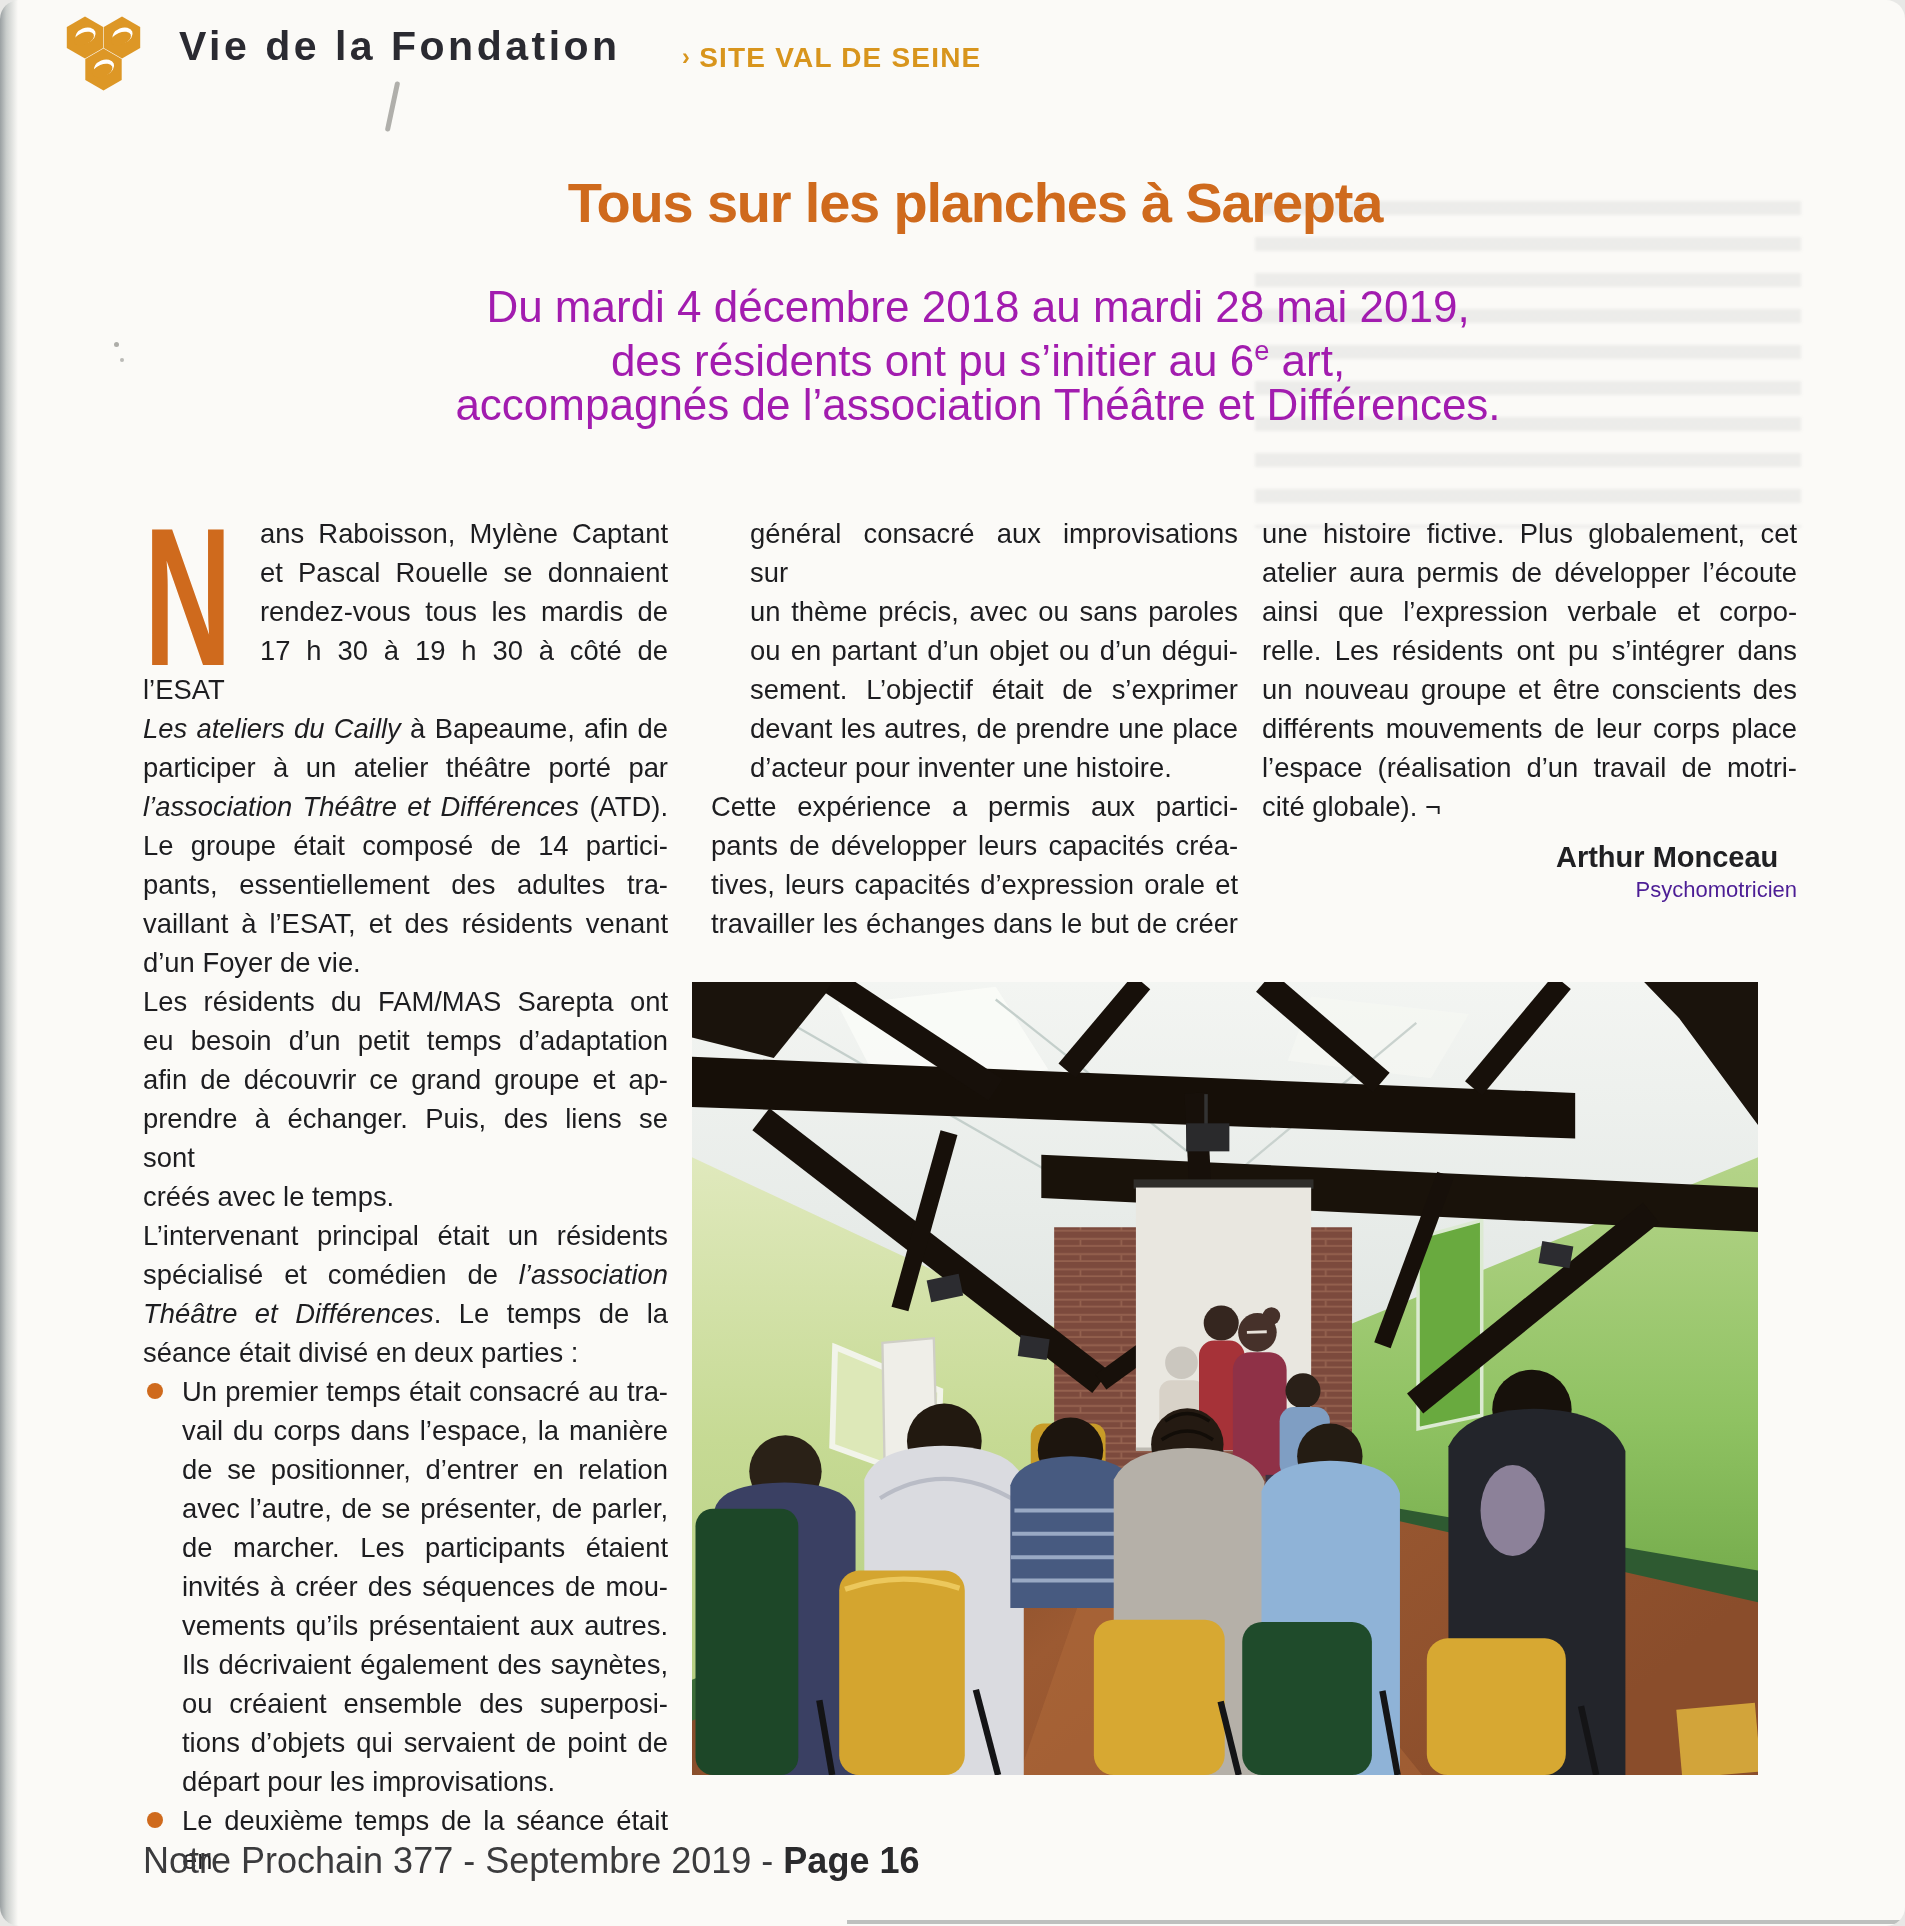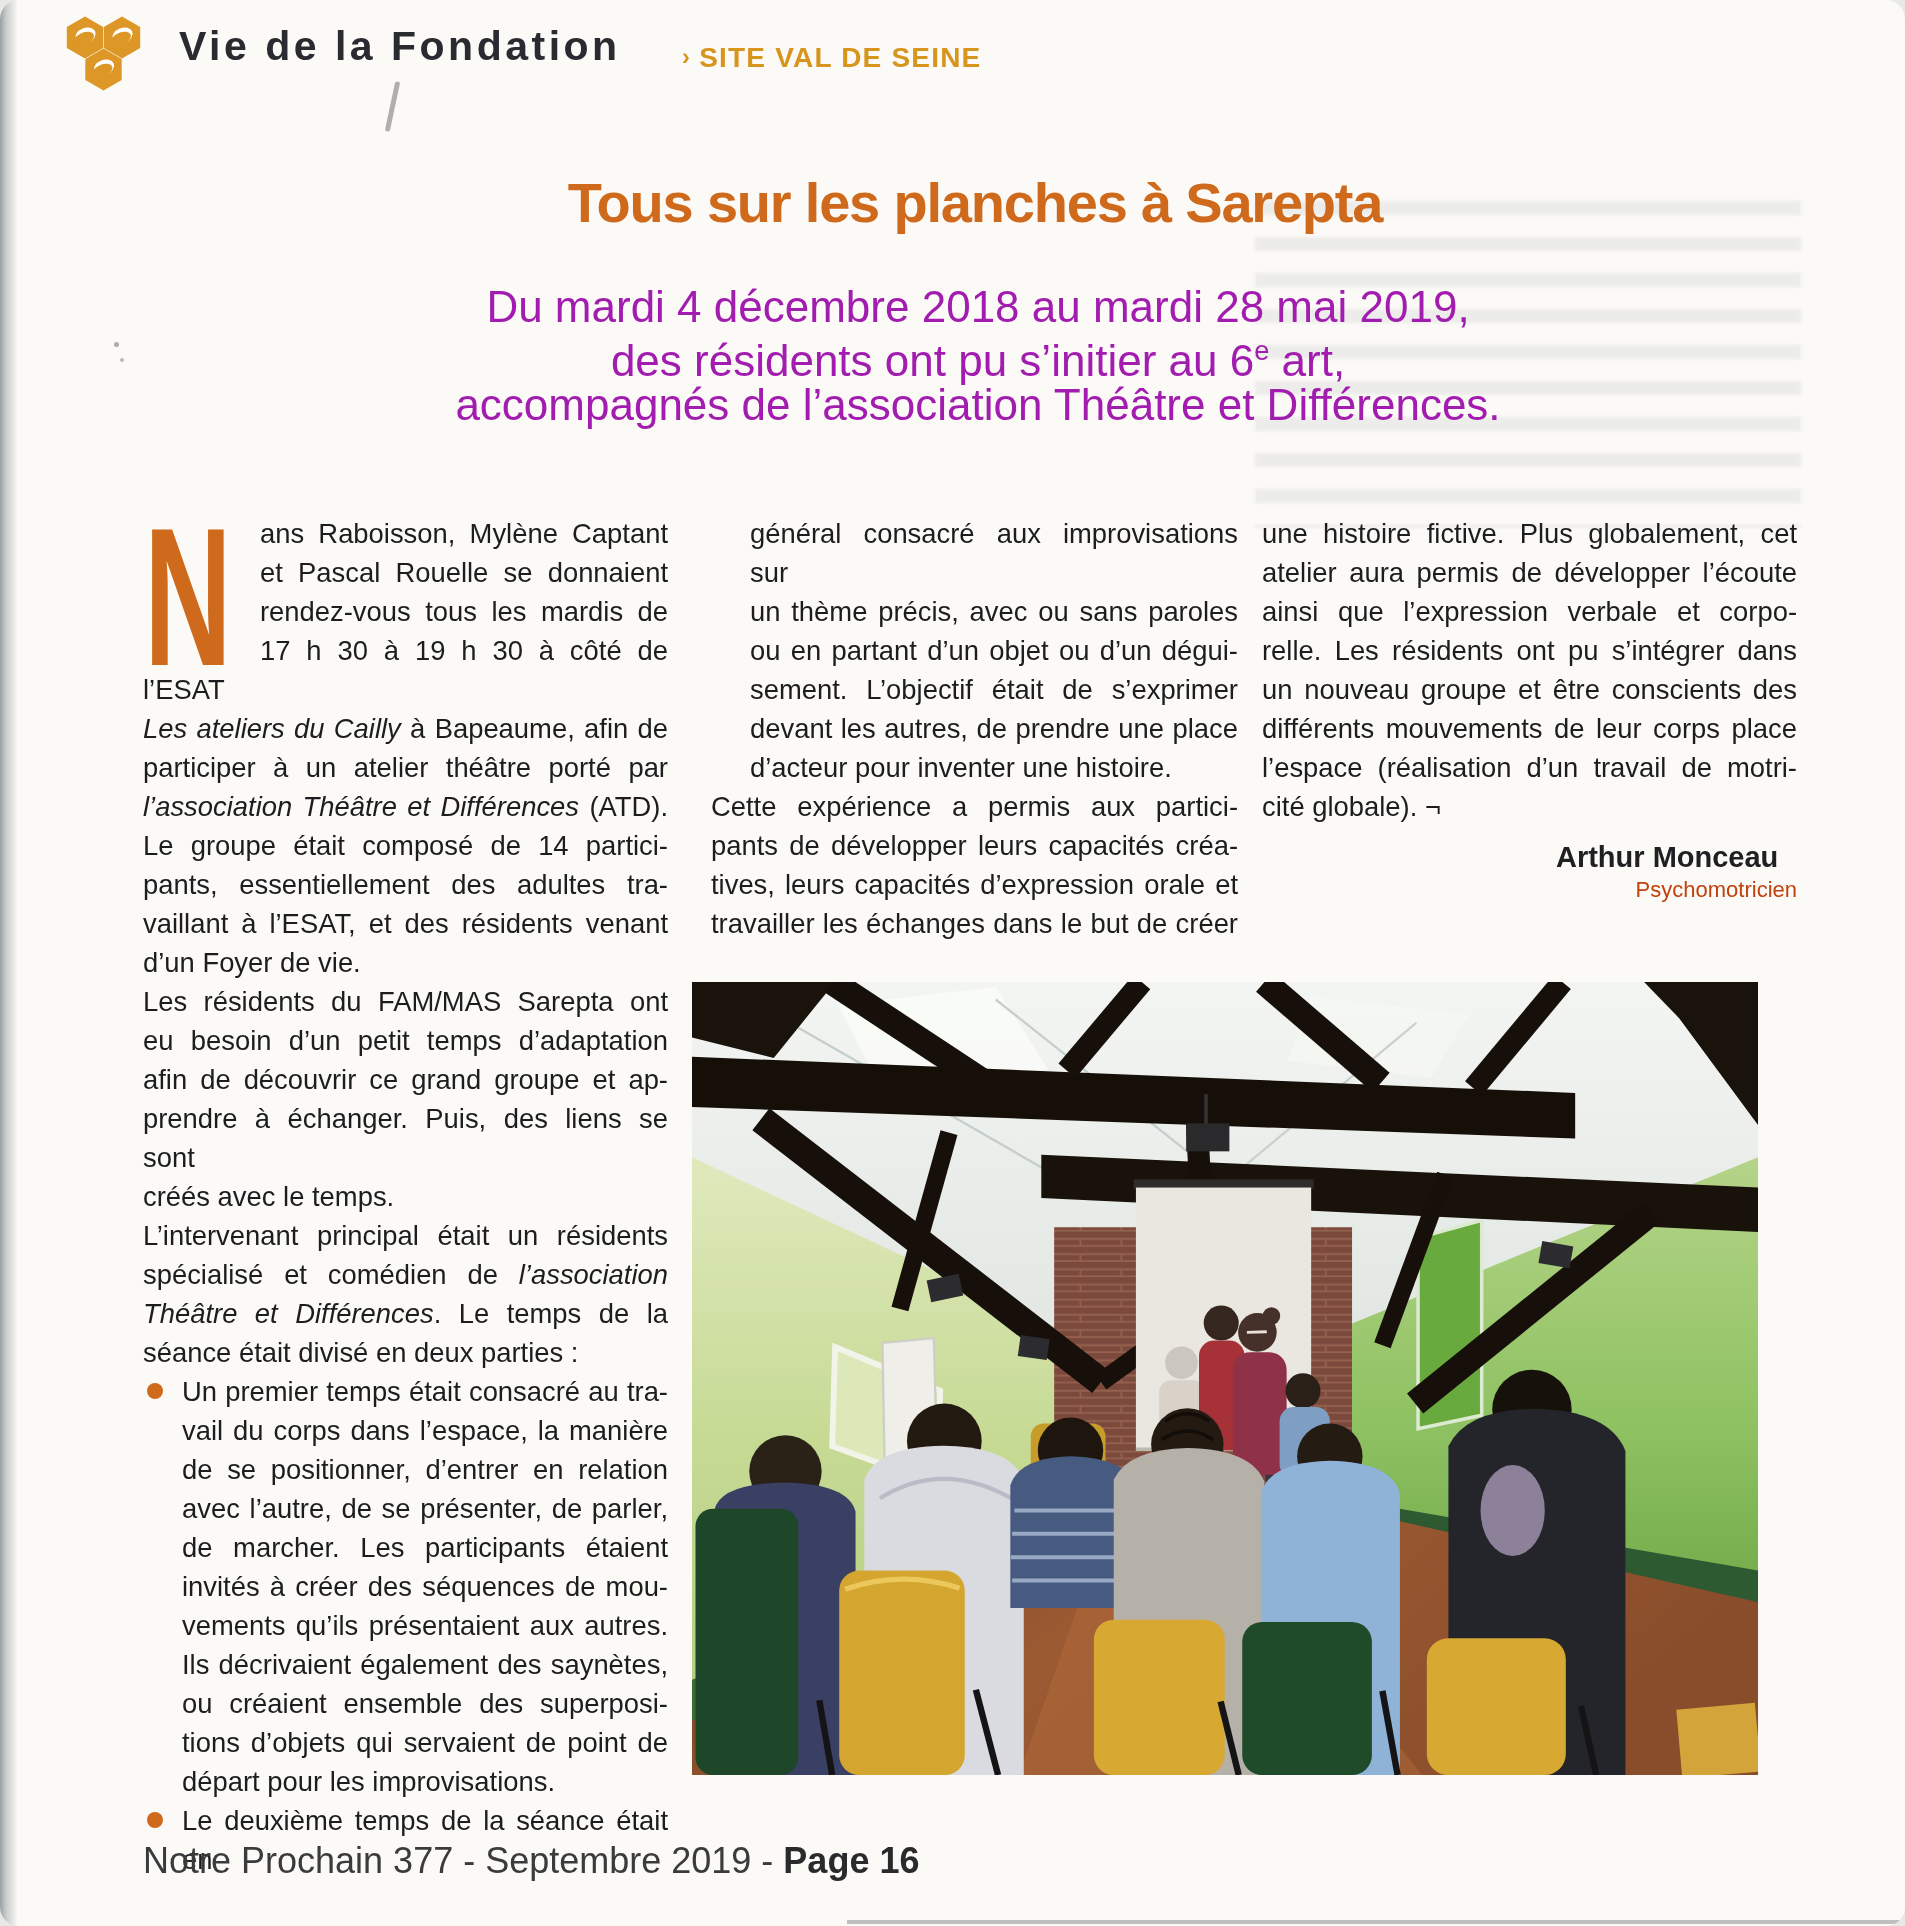--- a/index.html
+++ b/index.html
@@ -43,21 +43,21 @@
   .cap-spacer{float:left;width:117px;height:156px;}
   .dropcap{position:absolute;left:1.2px;top:-14px;font-size:196px;line-height:1;font-weight:bold;
     color:#cf6a1d;transform:scaleX(0.62);transform-origin:left top;}
   
   .bullet{position:relative;padding-left:39px;}
   .bullet .dot{position:absolute;left:3.5px;top:11px;width:16px;height:16px;border-radius:50%;background:#cf6a1d;}
   .indent-block{padding-left:39px;}
   
   .byline{margin-top:13px;}
   .byline .author{text-align:right;padding-right:18.7px;font-weight:bold;font-size:29px;line-height:36px;color:#202023;}
-  .byline .role{text-align:right;font-size:22px;line-height:29px;color:#c2410c;}
+  .byline .role{text-align:right;font-size:22px;line-height:29px;color:#4c1d95;}
   
   .photo{position:absolute;left:692px;top:982px;width:1066px;height:793px;margin:0;}
   .photo svg{display:block;width:100%;height:100%;}
   
   .footer{position:absolute;left:143px;top:1840px;width:1670px;text-align:left;
     font-size:36px;color:#3b3b3d;}
   .footer b{font-weight:bold;color:#2a2a2c;}
 </style>
 </head>
 <body>

